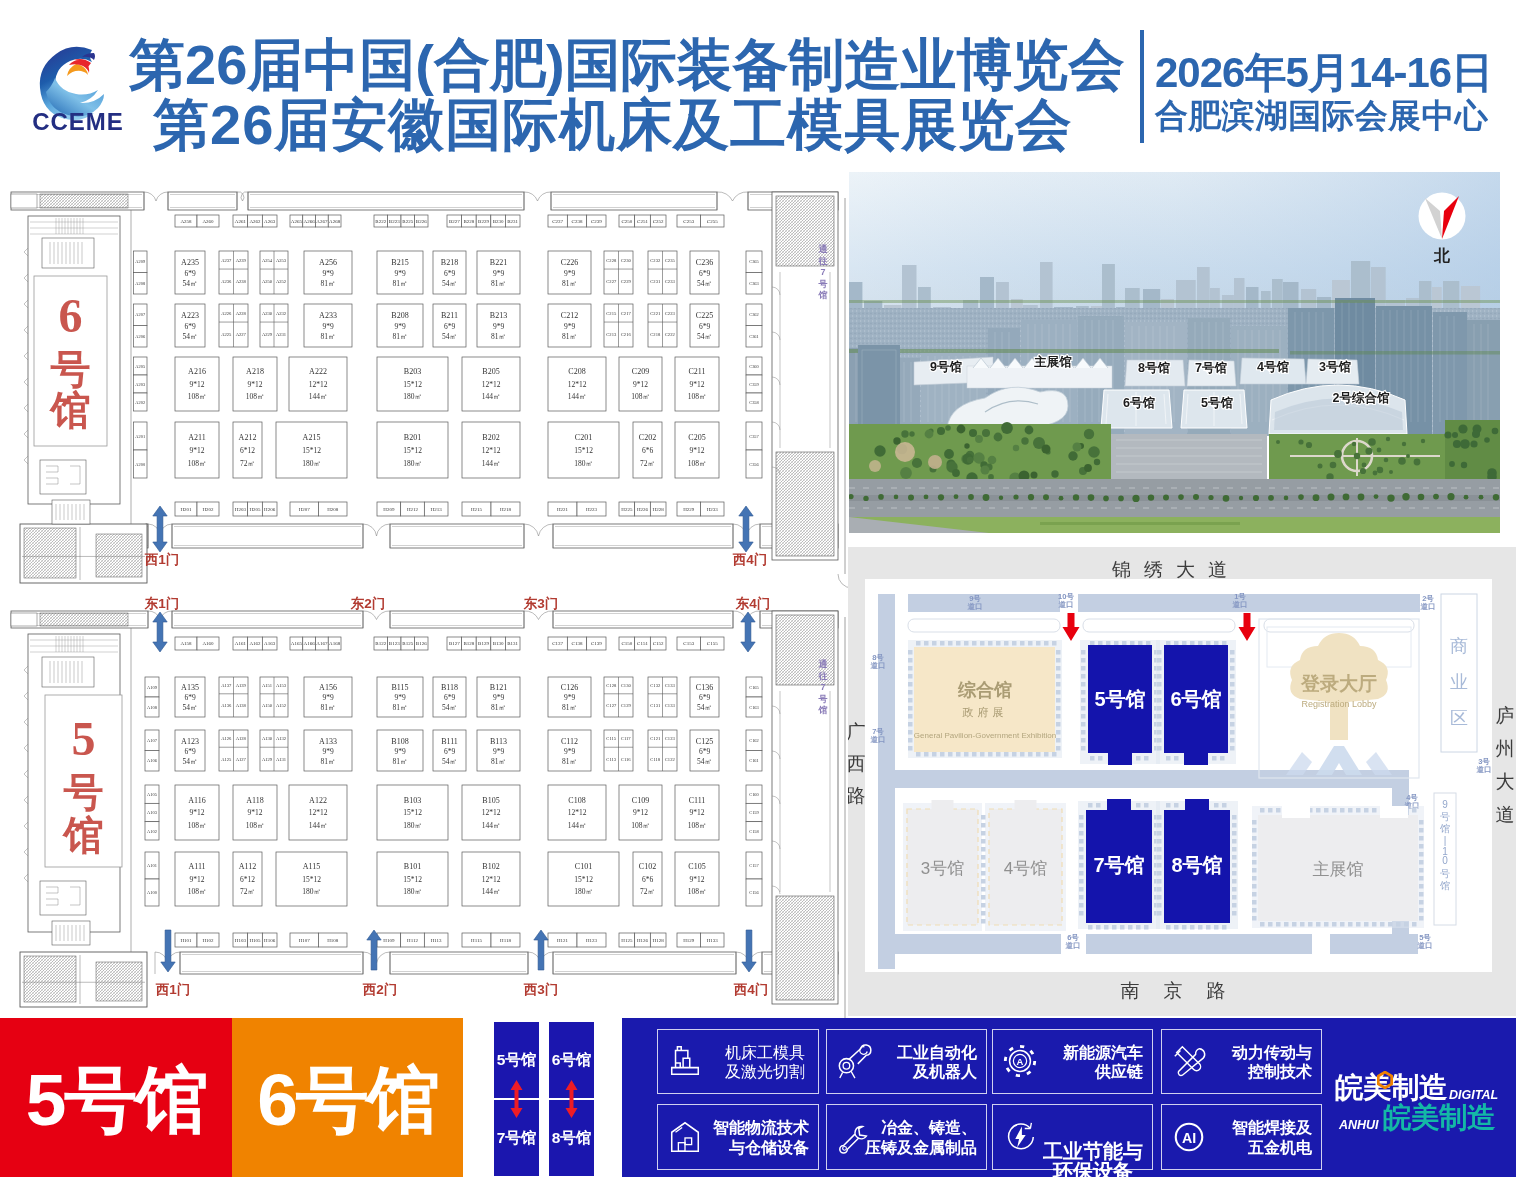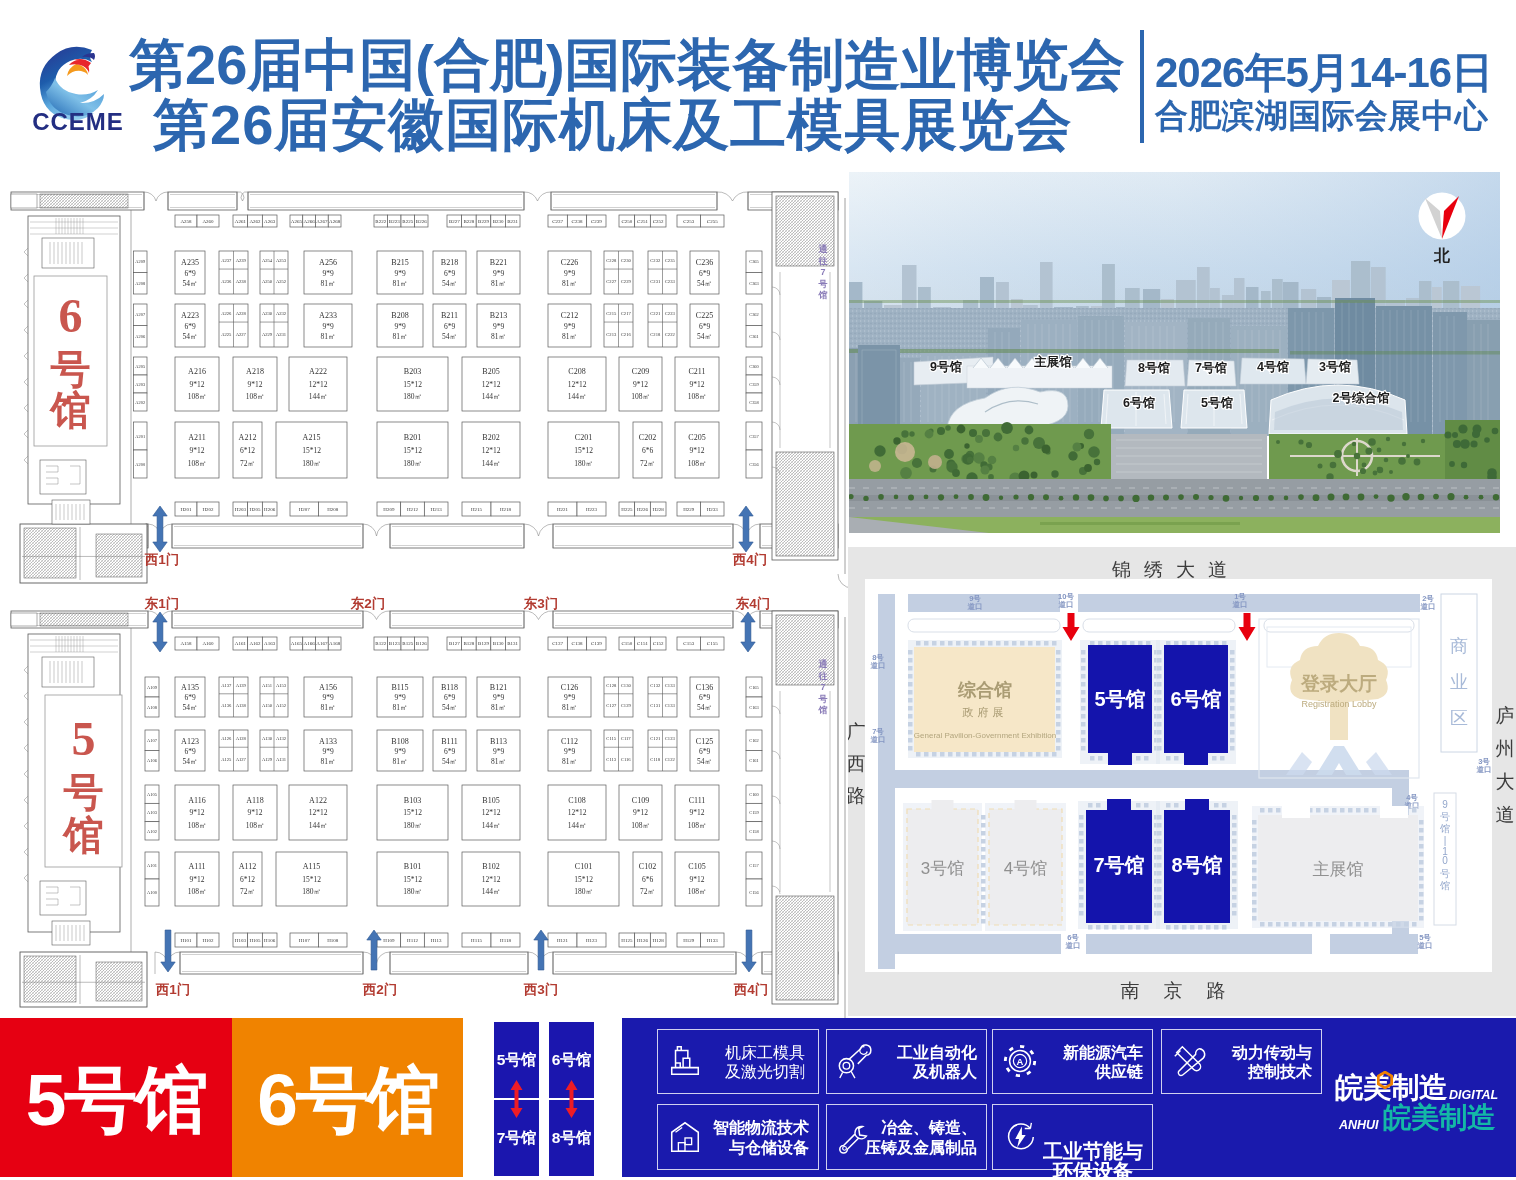--- a/index.html
+++ b/index.html
@@ -2211,20 +2211,27 @@
 
 <div style="position:absolute;left:370px;top:86px;width:159px;height:64px;border:1px solid rgba(255,255,255,.8);">
 <svg style="position:absolute;left:9px;top:14px" width="36" height="36" viewBox="0 0 38 38">
           <path d="M30 10 a13 13 0 1 0 3 9" fill="none" stroke="#fff" stroke-width="1.6"></path>
           <path d="M30 10 l1 -6 M30 10 l-6 0" stroke="#fff" stroke-width="1.4"></path>
           <path d="M21 8 L14 21 h4 L16 30 L25 17 h-4 Z" fill="#fff"></path>
         </svg>
 <div style="position:absolute;right:9px;top:50%;transform:translateY(-50%);text-align:center;color:#fff;font-size:20px;font-weight:bold;line-height:19.5px;white-space:nowrap;margin-top:24px;">工业节能与<br>环保设备</div>
 </div>
 
+<div style="position:absolute;left:539px;top:86px;width:159px;height:64px;border:1px solid rgba(255,255,255,.8);">
+<svg style="position:absolute;left:9px;top:14px" width="36" height="36" viewBox="0 0 38 38">
+          <circle cx="19" cy="19" r="14" fill="none" stroke="#fff" stroke-width="2.2"></circle>
+          <text x="19" y="25" font-size="15" font-weight="bold" fill="#fff" text-anchor="middle" font-family="Liberation Sans, sans-serif">AI</text>
+        </svg>
+<div style="position:absolute;right:9px;top:50%;transform:translateY(-50%);text-align:right;color:#fff;font-size:16px;font-weight:bold;line-height:19.5px;white-space:nowrap;">智能焊接及<br>五金机电</div>
+</div>
 <div style="position:absolute;left:713px;top:51px;font-size:28.5px;font-weight:bold;color:#ffffff;letter-spacing:-0.5px;">皖美制造</div>
 <div style="position:absolute;left:827px;top:70px;font-size:12.5px;font-style:italic;font-weight:bold;color:#ffffff;">DIGITAL</div>
 <div style="position:absolute;left:717px;top:100px;font-size:12.5px;font-style:italic;font-weight:bold;color:#ffffff;">ANHUI</div>
 <div style="position:absolute;left:761px;top:81px;font-size:28.5px;font-weight:bold;color:#14b8a6;letter-spacing:-0.5px;">皖美制造</div>
 <svg style="position:absolute;left:755px;top:53px" width="16" height="18" viewBox="0 0 18 20">
         <path d="M9 1 L16.5 5.5 V14.5 L9 19 L1.5 14.5 V5.5 Z" fill="none" stroke="#f08300" stroke-width="3"></path>
       </svg>
 </div>
 </div>
 

